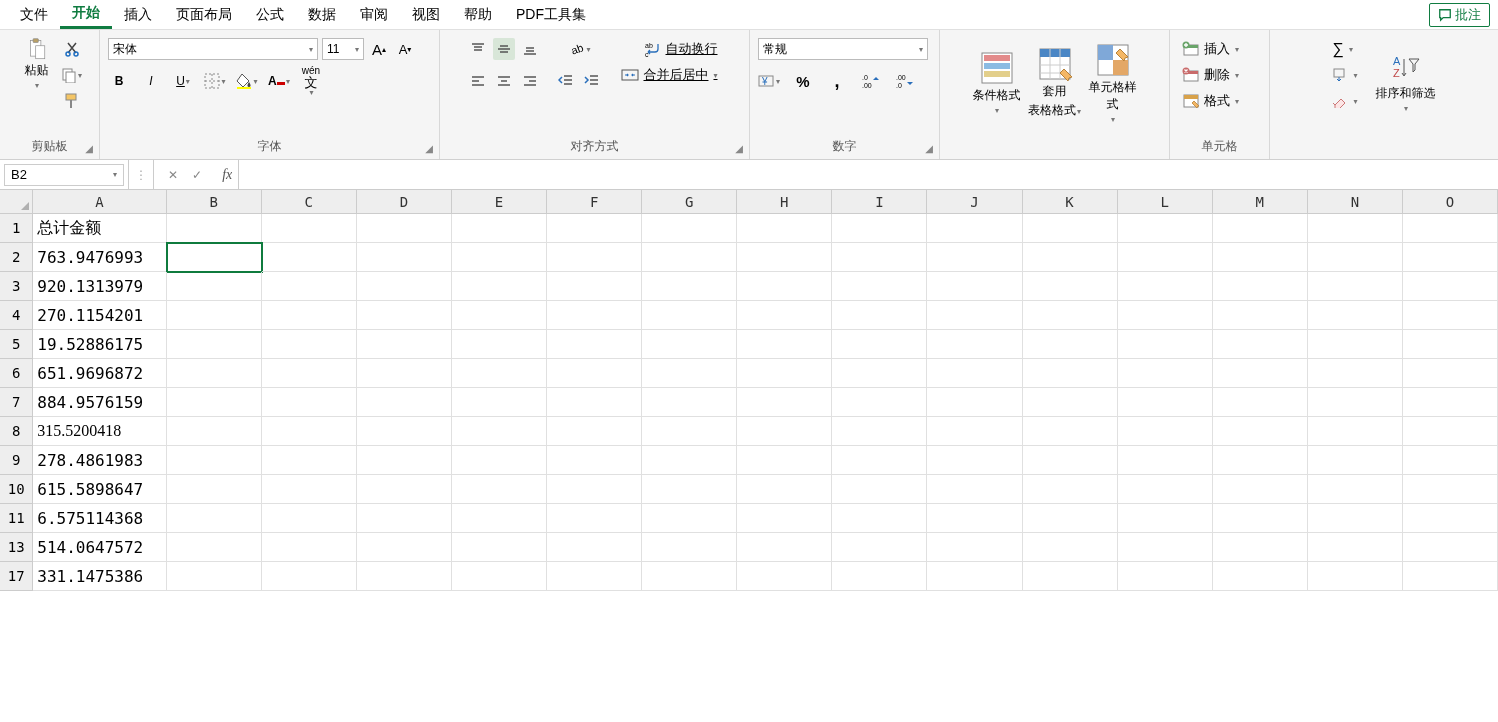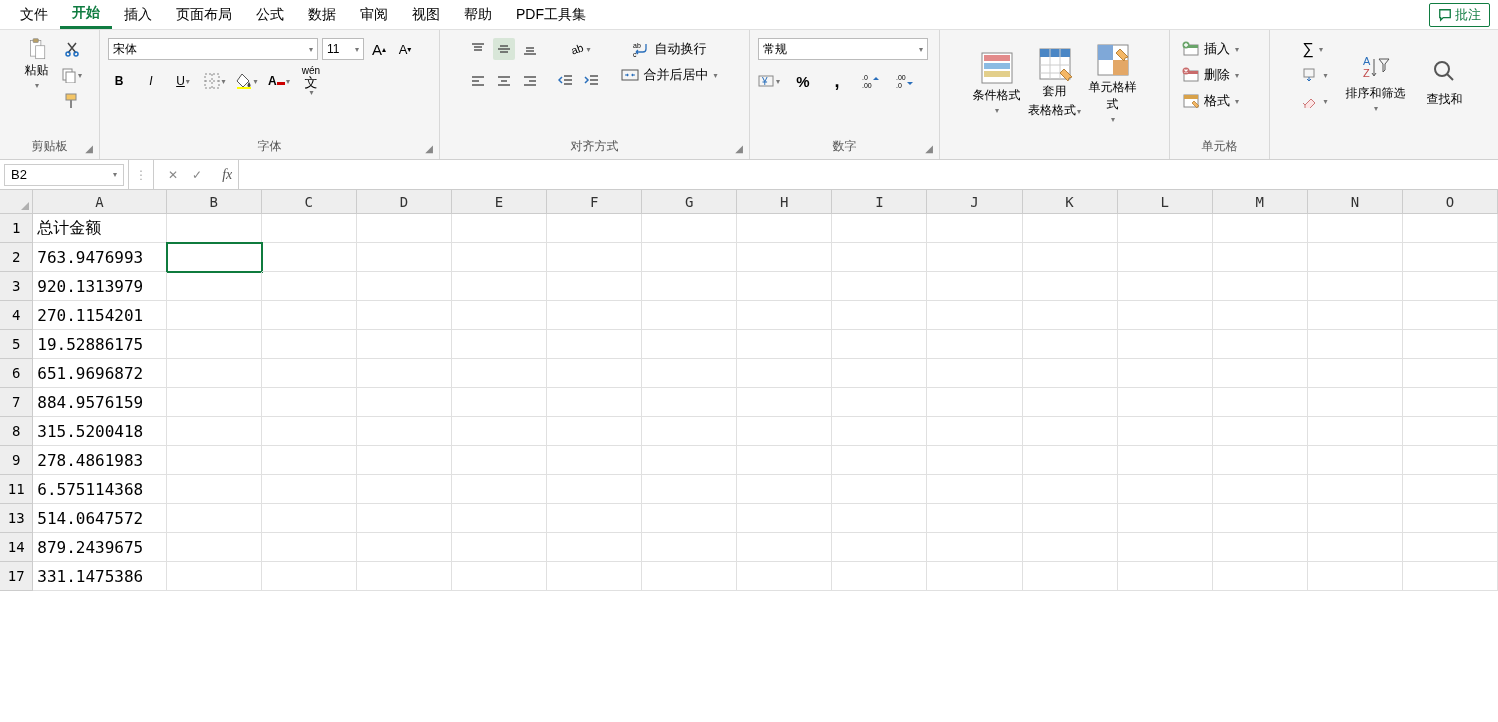--- a/index.html
+++ b/index.html
@@ -263,21 +263,21 @@
                 <g stroke="#555" stroke-width="1.5">
                   <line x1="6" y1="3" x2="14" y2="3"></line>
                   <line x1="6" y1="7" x2="14" y2="7"></line>
                   <line x1="6" y1="11" x2="14" y2="11"></line>
                   <path d="M1 4l3 3-3 3" fill="none" stroke="#2a6fbb"></path>
                 </g>
               </svg>
             </div>
         </div>
       </div>
-      <div class="col" style="align-items:center;">
+      <div class="col" style="align-items:flex-end;text-decoration:underline;">
         <div class="row-btn">
           <svg width="18" height="18">
               <text x="1" y="8" font-size="7">ab</text>
               <path d="M14 4v5a3 3 0 01-3 3H4m0 0l2-2m-2 2l2 2" fill="none" stroke="#2a6fbb" stroke-width="1.3"></path>
               <text x="1" y="17" font-size="7">c</text>
             </svg>
           <span>自动换行</span>
         </div>
         <div class="row-btn">
           <svg width="18" height="18">
@@ -432,27 +432,20 @@
       </div>
       <div class="icon-btn-xl" style="width:68px;">
         <svg width="28" height="30">
             <text x="1" y="12" font-size="11" fill="#2a6fbb">A</text>
             <text x="1" y="24" font-size="11" fill="#c04848">Z</text>
             <path d="M12 6v16m-2-2l2 3 2-3" stroke="#555" fill="none"></path>
             <path d="M17 6h10l-4 5v6l-2 2v-8z" fill="none" stroke="#555"></path>
           </svg>
         <span>排序和筛选</span>
           <span class="dd">▾</span>
-      </div>
-      <div class="icon-btn-xl" style="width:50px;">
-        <svg width="26" height="30">
-            <circle cx="10" cy="10" r="7" fill="none" stroke="#555" stroke-width="2"></circle>
-            <path d="M15 15l6 6" stroke="#555" stroke-width="2"></path>
-          </svg>
-        <span>查找和</span>
       </div>
     </div>
   </div>
 </div>
 
 <div class="formula-bar">
   <div class="name-box">
     <span>B2</span>
     <span class="dd">▾</span>
   </div>
@@ -609,21 +602,21 @@
         <div class="cell col-std" style="width: 97px;"></div>
         <div class="cell col-std" style="width: 97px;"></div>
         <div class="cell col-std" style="width: 97px;"></div>
         <div class="cell col-std" style="width: 97px;"></div>
         <div class="cell col-std" style="width: 97px;"></div>
         <div class="cell col-std" style="width: 97px;"></div>
         <div class="cell col-std" style="width: 97px;"></div>
       </div>
       <div class="row-line">
         <div class="row-head">8</div>
-        <div class="cell col-A" style="width: 136px;">315.5200418</div>
+        <div class="cell col-A" style="width: 136px; font-family: Liberation Serif, serif;">315.5200418</div>
         <div class="cell col-std" style="width: 97px;"></div>
         <div class="cell col-std" style="width: 97px;"></div>
         <div class="cell col-std" style="width: 97px;"></div>
         <div class="cell col-std" style="width: 97px;"></div>
         <div class="cell col-std" style="width: 97px;"></div>
         <div class="cell col-std" style="width: 97px;"></div>
         <div class="cell col-std" style="width: 97px;"></div>
         <div class="cell col-std" style="width: 97px;"></div>
         <div class="cell col-std" style="width: 97px;"></div>
         <div class="cell col-std" style="width: 97px;"></div>
@@ -644,20 +637,38 @@
         <div class="cell col-std" style="width: 97px;"></div>
         <div class="cell col-std" style="width: 97px;"></div>
         <div class="cell col-std" style="width: 97px;"></div>
         <div class="cell col-std" style="width: 97px;"></div>
         <div class="cell col-std" style="width: 97px;"></div>
         <div class="cell col-std" style="width: 97px;"></div>
         <div class="cell col-std" style="width: 97px;"></div>
         <div class="cell col-std" style="width: 97px;"></div>
       </div>
       <div class="row-line">
+        <div class="row-head">10</div>
+        <div class="cell col-A" style="width: 136px;">615.5898647</div>
+        <div class="cell col-std" style="width: 97px;"></div>
+        <div class="cell col-std" style="width: 97px;"></div>
+        <div class="cell col-std" style="width: 97px;"></div>
+        <div class="cell col-std" style="width: 97px;"></div>
+        <div class="cell col-std" style="width: 97px;"></div>
+        <div class="cell col-std" style="width: 97px;"></div>
+        <div class="cell col-std" style="width: 97px;"></div>
+        <div class="cell col-std" style="width: 97px;"></div>
+        <div class="cell col-std" style="width: 97px;"></div>
+        <div class="cell col-std" style="width: 97px;"></div>
+        <div class="cell col-std" style="width: 97px;"></div>
+        <div class="cell col-std" style="width: 97px;"></div>
+        <div class="cell col-std" style="width: 97px;"></div>
+        <div class="cell col-std" style="width: 97px;"></div>
+      </div>
+      <div class="row-line">
         <div class="row-head">11</div>
         <div class="cell col-A" style="width: 136px;">6.575114368</div>
         <div class="cell col-std" style="width: 97px;"></div>
         <div class="cell col-std" style="width: 97px;"></div>
         <div class="cell col-std" style="width: 97px;"></div>
         <div class="cell col-std" style="width: 97px;"></div>
         <div class="cell col-std" style="width: 97px;"></div>
         <div class="cell col-std" style="width: 97px;"></div>
         <div class="cell col-std" style="width: 97px;"></div>
         <div class="cell col-std" style="width: 97px;"></div>
@@ -680,38 +691,20 @@
         <div class="cell col-std" style="width: 97px;"></div>
         <div class="cell col-std" style="width: 97px;"></div>
         <div class="cell col-std" style="width: 97px;"></div>
         <div class="cell col-std" style="width: 97px;"></div>
         <div class="cell col-std" style="width: 97px;"></div>
         <div class="cell col-std" style="width: 97px;"></div>
         <div class="cell col-std" style="width: 97px;"></div>
         <div class="cell col-std" style="width: 97px;"></div>
       </div>
       <div class="row-line">
-        <div class="row-head">14</div>
-        <div class="cell col-A" style="width: 136px;">879.2439675</div>
-        <div class="cell col-std" style="width: 97px;"></div>
-        <div class="cell col-std" style="width: 97px;"></div>
-        <div class="cell col-std" style="width: 97px;"></div>
-        <div class="cell col-std" style="width: 97px;"></div>
-        <div class="cell col-std" style="width: 97px;"></div>
-        <div class="cell col-std" style="width: 97px;"></div>
-        <div class="cell col-std" style="width: 97px;"></div>
-        <div class="cell col-std" style="width: 97px;"></div>
-        <div class="cell col-std" style="width: 97px;"></div>
-        <div class="cell col-std" style="width: 97px;"></div>
-        <div class="cell col-std" style="width: 97px;"></div>
-        <div class="cell col-std" style="width: 97px;"></div>
-        <div class="cell col-std" style="width: 97px;"></div>
-        <div class="cell col-std" style="width: 97px;"></div>
-      </div>
-      <div class="row-line">
         <div class="row-head">17</div>
         <div class="cell col-A" style="width: 136px;">331.1475386</div>
         <div class="cell col-std" style="width: 97px;"></div>
         <div class="cell col-std" style="width: 97px;"></div>
         <div class="cell col-std" style="width: 97px;"></div>
         <div class="cell col-std" style="width: 97px;"></div>
         <div class="cell col-std" style="width: 97px;"></div>
         <div class="cell col-std" style="width: 97px;"></div>
         <div class="cell col-std" style="width: 97px;"></div>
         <div class="cell col-std" style="width: 97px;"></div>

